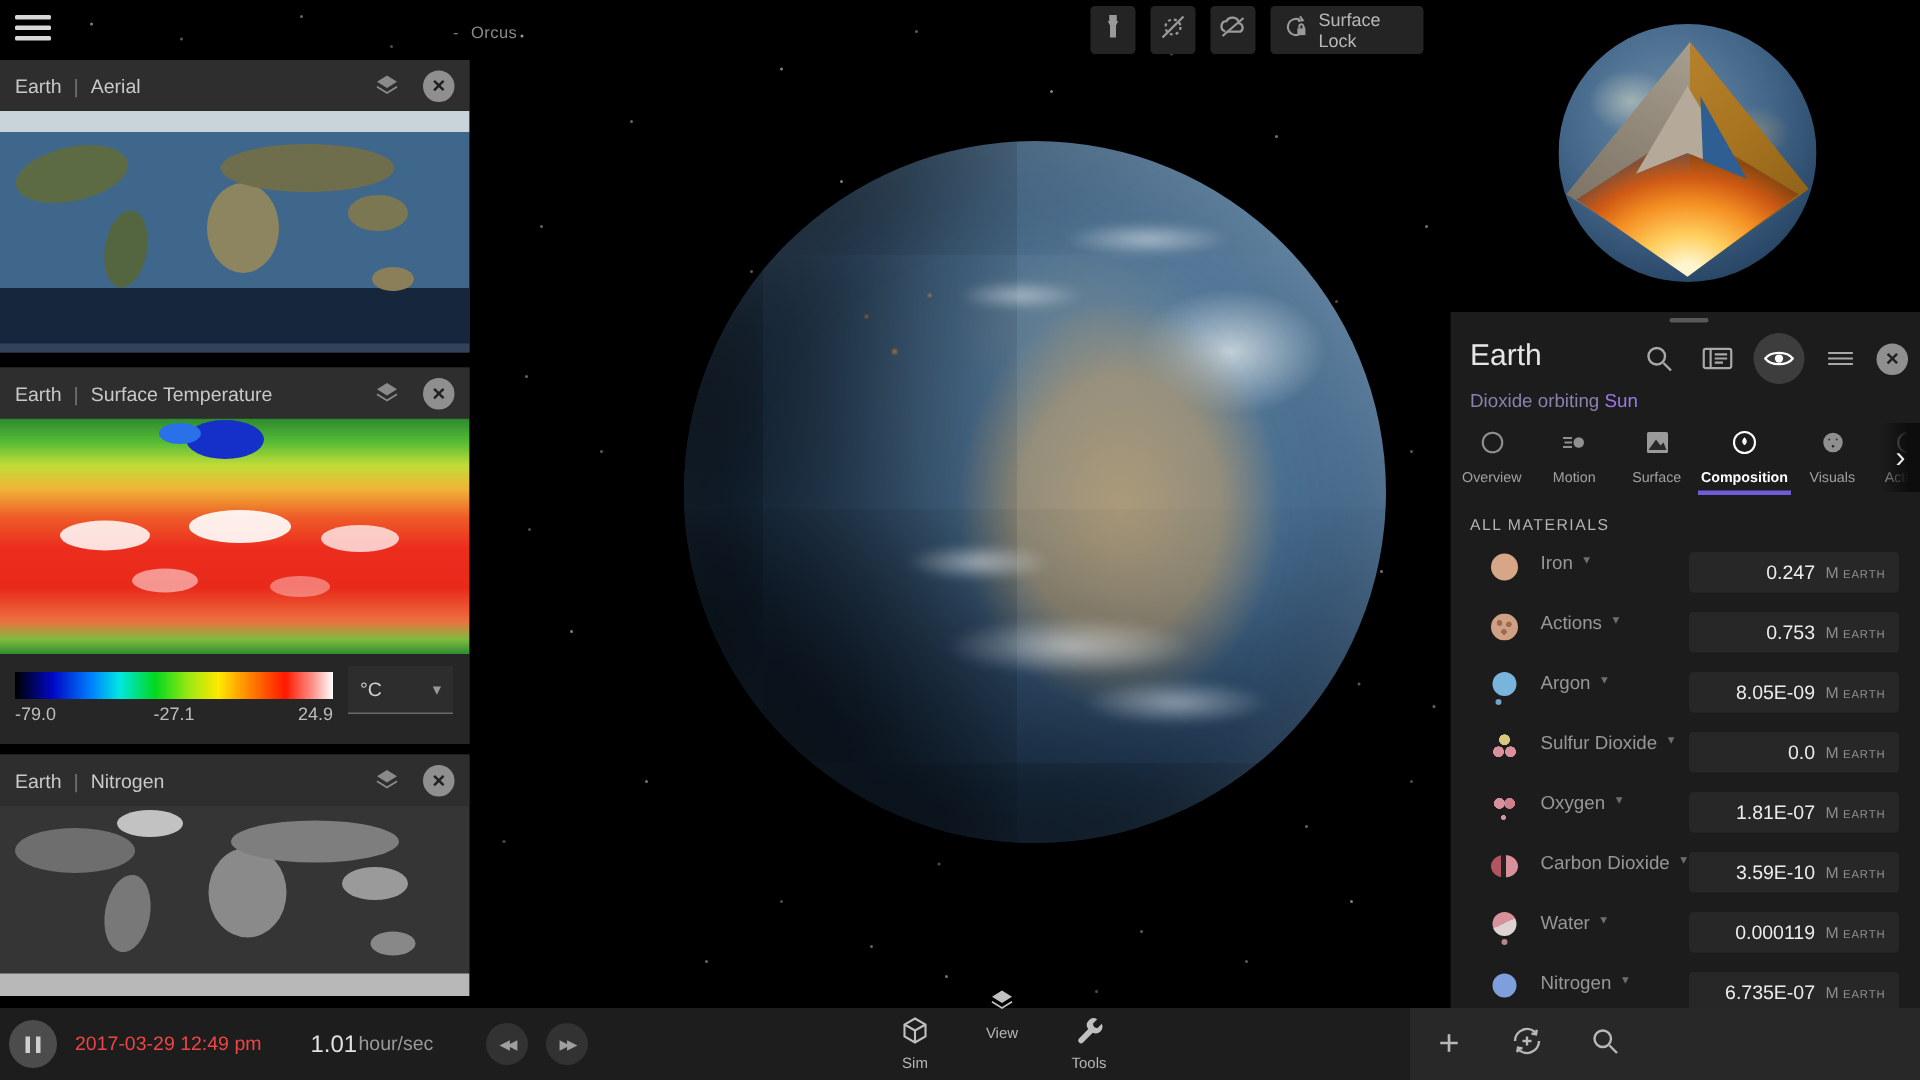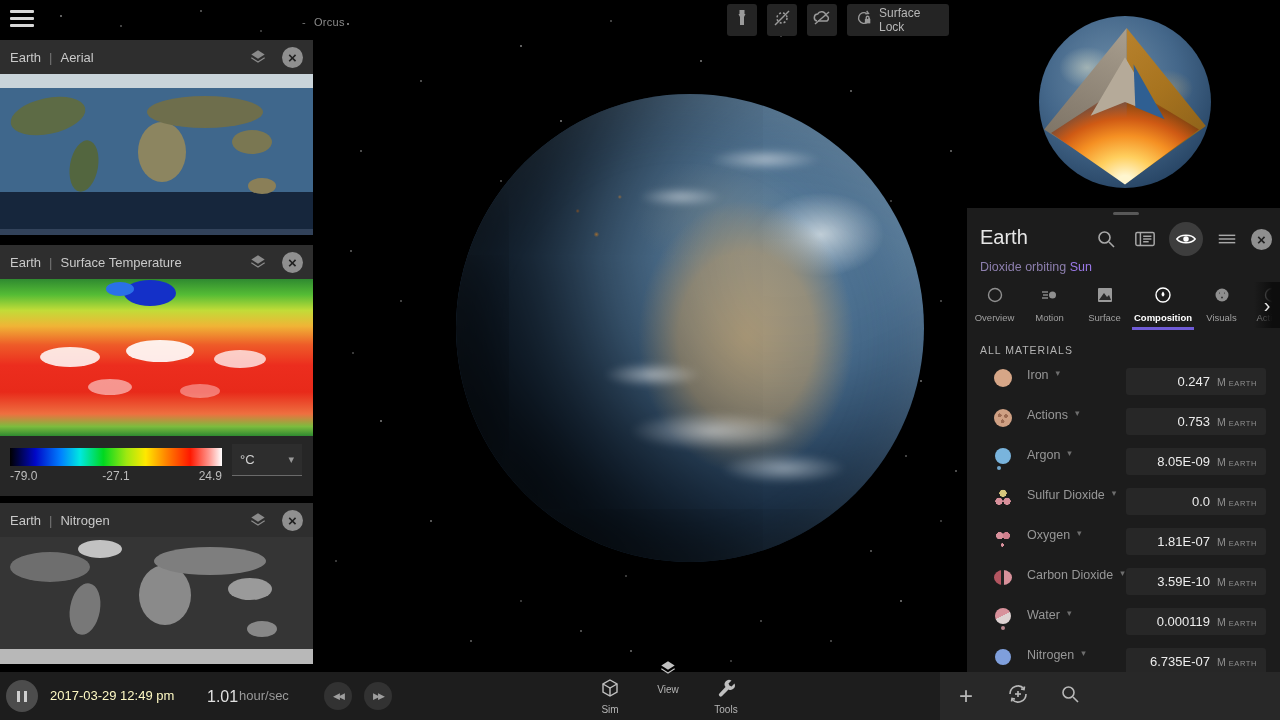--- a/index.html
+++ b/index.html
@@ -159,21 +159,21 @@
   .mi-water { left:2px; top:0; width:16px; height:16px; background:linear-gradient(155deg,#d8919b 48%,#ded2d2 48%); }
   .mi-water::after { content:""; position:absolute; left:6px; bottom:-6px; width:4px; height:4px; border-radius:50%; background:#b5848c; }
   .mi-nitrogen { left:2px; top:1px; width:16px; height:16px; background:#7f9fdc; }
 
   
   .bottom-bar { left:0; top:672px; width:1280px; height:48px; background:#1d1d1d; }
   .bb-right { position:absolute; left:940px; top:0; width:340px; height:48px; background:#282828; }
   .pause-btn { position:absolute; left:6px; top:8px; width:32px; height:32px; border-radius:50%; background:#4c4c4c;
     display:flex; align-items:center; justify-content:center; gap:4px; cursor:pointer; }
   .pause-btn i { display:block; width:3px; height:11px; background:#cfcfcf; }
-  .bb-date { position:absolute; left:50px; top:16px; font-size:13px; color:#fef9c3; }
+  .bb-date { position:absolute; left:50px; top:16px; font-size:13px; color:#ef4444; }
   .bb-rate-v { position:absolute; left:207px; top:16px; font-size:16px; color:#e0e0e0; }
   .bb-rate-u { position:absolute; left:239px; top:16px; font-size:13px; color:#9a9a9a; }
   .bb-circ { position:absolute; top:682px; width:28px; height:28px; border-radius:50%; background:#323232; color:#9f9f9f;
     font-size:9px; display:flex; align-items:center; justify-content:center; letter-spacing:-2px; cursor:pointer; }
   .bb-menu { position:absolute; top:0; width:44px; height:48px; display:flex; flex-direction:column; align-items:center;
     justify-content:center; gap:2px; cursor:pointer; }
   .bb-menu svg { stroke:#c0c0c0; fill:none; stroke-width:1.4; }
   .bb-menu .mlabel { font-size:10px; color:#b5b5b5; }
   .bb-ric { position:absolute; top:0; width:44px; height:48px; display:flex; align-items:center; justify-content:center; cursor:pointer; }
   .bb-ric svg { stroke:#b8b8b8; fill:none; stroke-width:1.6; }

